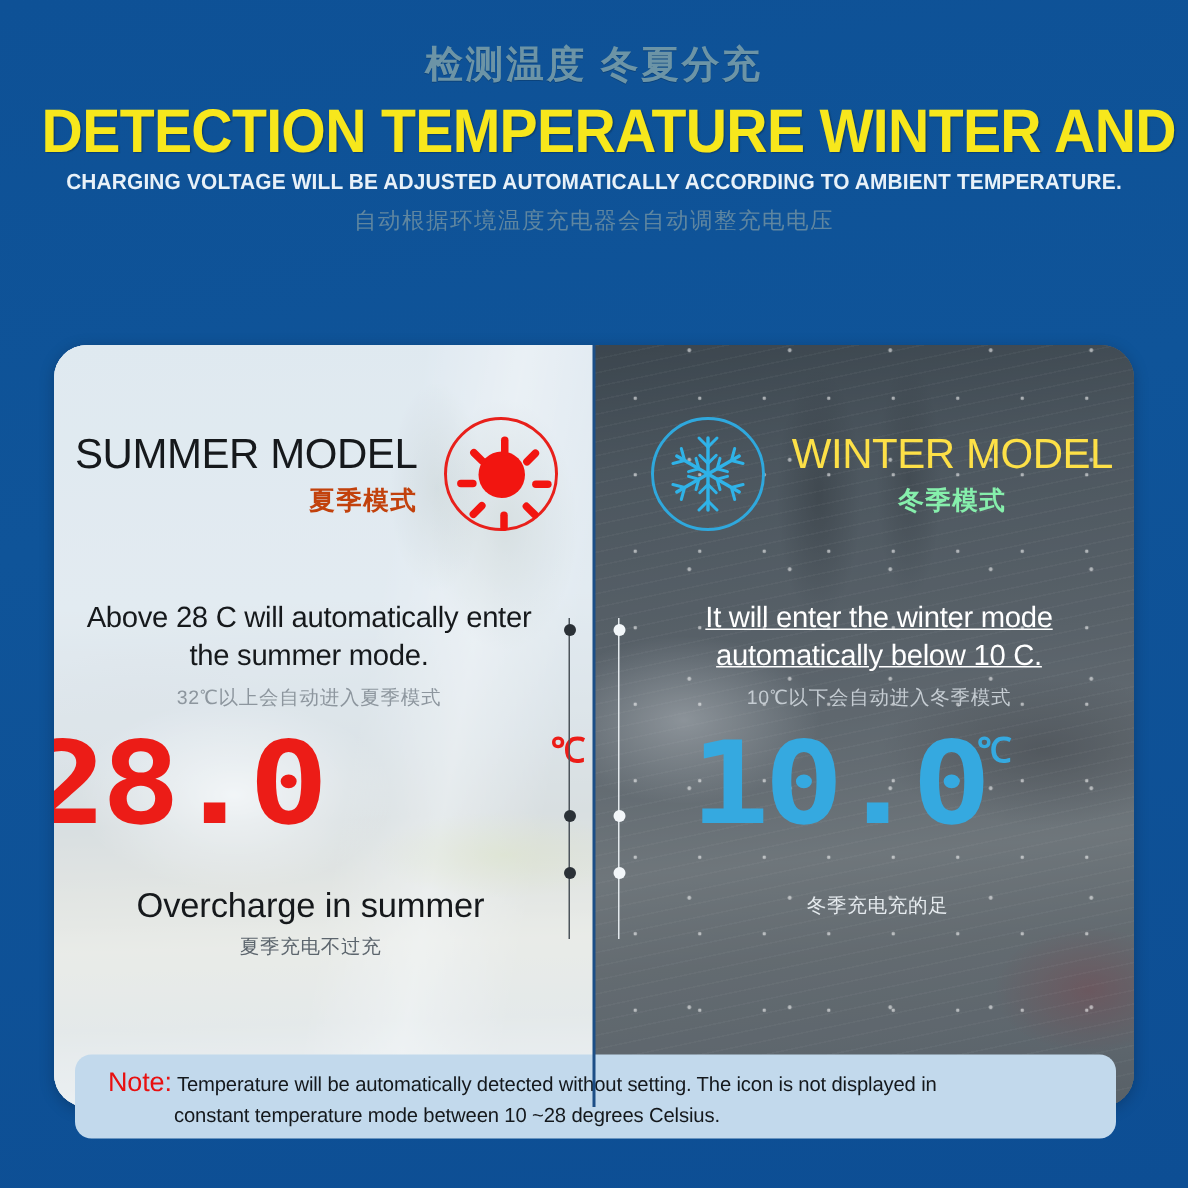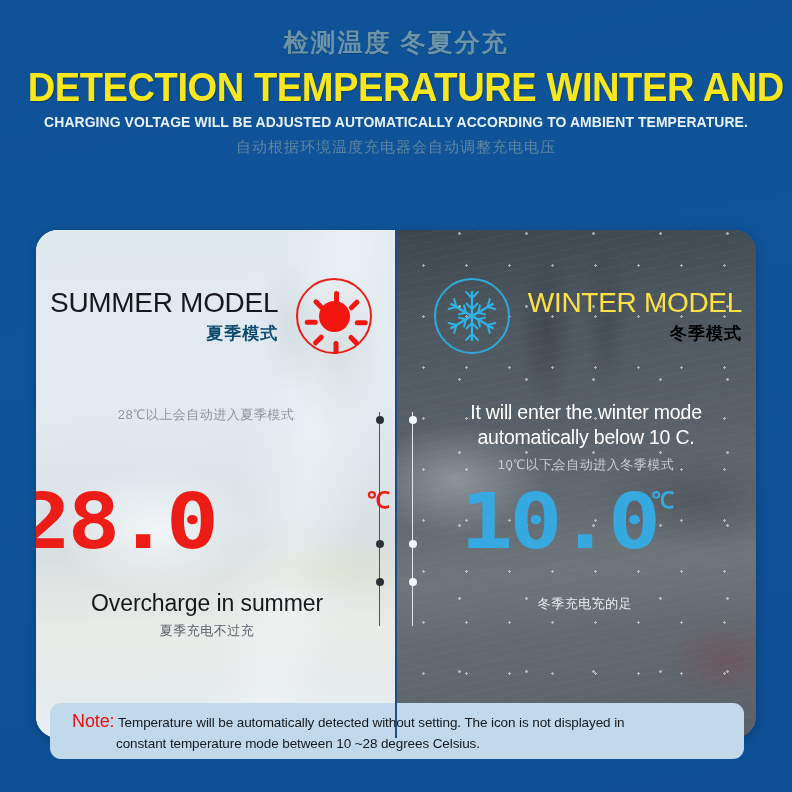--- a/index.html
+++ b/index.html
@@ -108,43 +108,43 @@
   .title-row { position:absolute; top:48px; display:flex; align-items:center; }
   .summer .title-row { left:14px; }
   .winter .title-row { right:14px; }
   .titles-s { text-align:left; }
   .titles-w { text-align:right; }
   .mtitle { font-size:28px; font-weight:400; line-height:30px; letter-spacing:-0.3px;
             white-space:nowrap; }
   .mtitle-s { color:#16191c; }
   .mtitle-w { color:#fde047; }
   .mtitle-cn { font-size:17px; font-weight:700; margin-top:4px; letter-spacing:1px; }
-  .mcn-s { color:#0c4a6e; text-align:right; }
-  .mcn-w { color:#000000; text-align:right; }
+  .mcn-s { color:#c2410c; text-align:right; }
+  .mcn-w { color:#86efac; text-align:center; }
 
   
   .icon-wrap { width:76px; height:76px; flex:0 0 76px; }
   .sun-ring { width:76px; height:76px; border:2px solid #e8201b; border-radius:50%;
               position:relative; }
   .sun-core { position:absolute; left:50%; top:50%; width:31px; height:31px;
               margin:-15.5px 0 0 -15.5px; border-radius:50%; background:#f21510; }
   .ray { position:absolute; left:50%; top:50%; width:4.5px; height:13px;
          background:#f21510; border-radius:3px;
          transform-origin:50% 50%; }
   .snow-ring { width:76px; height:76px; border:2.4px solid #2fa8dd; border-radius:50%;
                position:relative; }
   .snow-svg { position:absolute; left:50%; top:50%; transform:translate(-50%,-50%); }
 
   
   .stmt { position:absolute; top:170px; width:320px; }
   .summer .stmt { left:10px; text-align:center; }
   .winter .stmt { right:10px; text-align:center; }
   .stmt-en { font-size:19.5px; line-height:25px; letter-spacing:-0.2px; }
   .stmt-en-s { color:#16191c; }
-  .stmt-en-w { color:#ffffff; }
+  .stmt-en-w { color:#ffffff;text-decoration:underline; }
   .stmt-cn { font-size:13px; margin-top:6px; letter-spacing:.5px; }
   .stmt-cn-s { color:#8d969e; }
   .stmt-cn-w { color:#c5ccd2; }
 
   
   .temp { position:absolute; top:258px; width:100%;
           display:flex; align-items:flex-start; justify-content:center; }
   .summer .temp { padding-right:6px;justify-content:space-between; }
   .winter .temp { padding-left:0px; }
   .lcd {
@@ -228,21 +228,22 @@
               <div class="ray" style="transform:rotate(135deg) translateY(-25px);"></div>
               <div class="ray" style="transform:rotate(180deg) translateY(-25px);"></div>
               <div class="ray" style="transform:rotate(225deg) translateY(-25px);"></div>
               <div class="ray" style="transform:rotate(270deg) translateY(-25px);"></div>
               <div class="ray" style="transform:rotate(315deg) translateY(-25px);"></div>
             </div>
           </div>
         </div>
 
         <div class="stmt">
-          <div class="stmt-cn stmt-cn-s">28℃以上会自动进入夏季模式</div>
+          <div class="stmt-en stmt-en-s">Above 28 C will automatically enter the summer mode.</div>
+          <div class="stmt-cn stmt-cn-s">32℃以上会自动进入夏季模式</div>
         </div>
 
         <div class="temp">
           <div class="lcd lcd-s">28.0</div>
           <div class="unit unit-s">℃</div>
         </div>
 
         <div class="cap">
           <div class="cap-en cap-en-s">Overcharge in summer</div>
           <div class="cap-cn cap-cn-s">夏季充电不过充</div>

